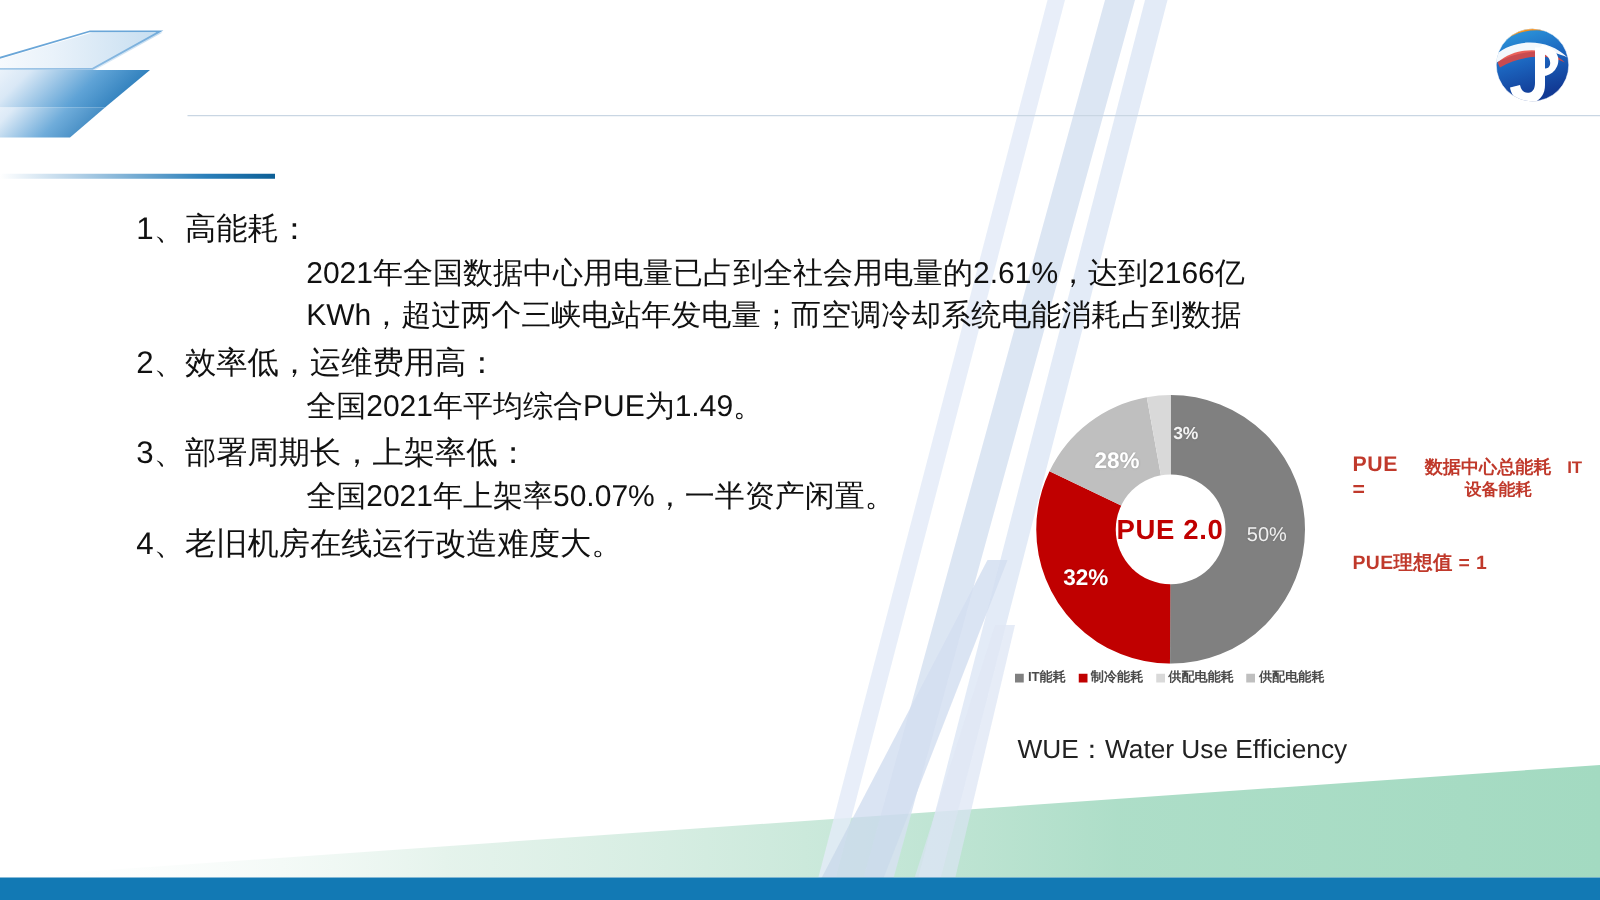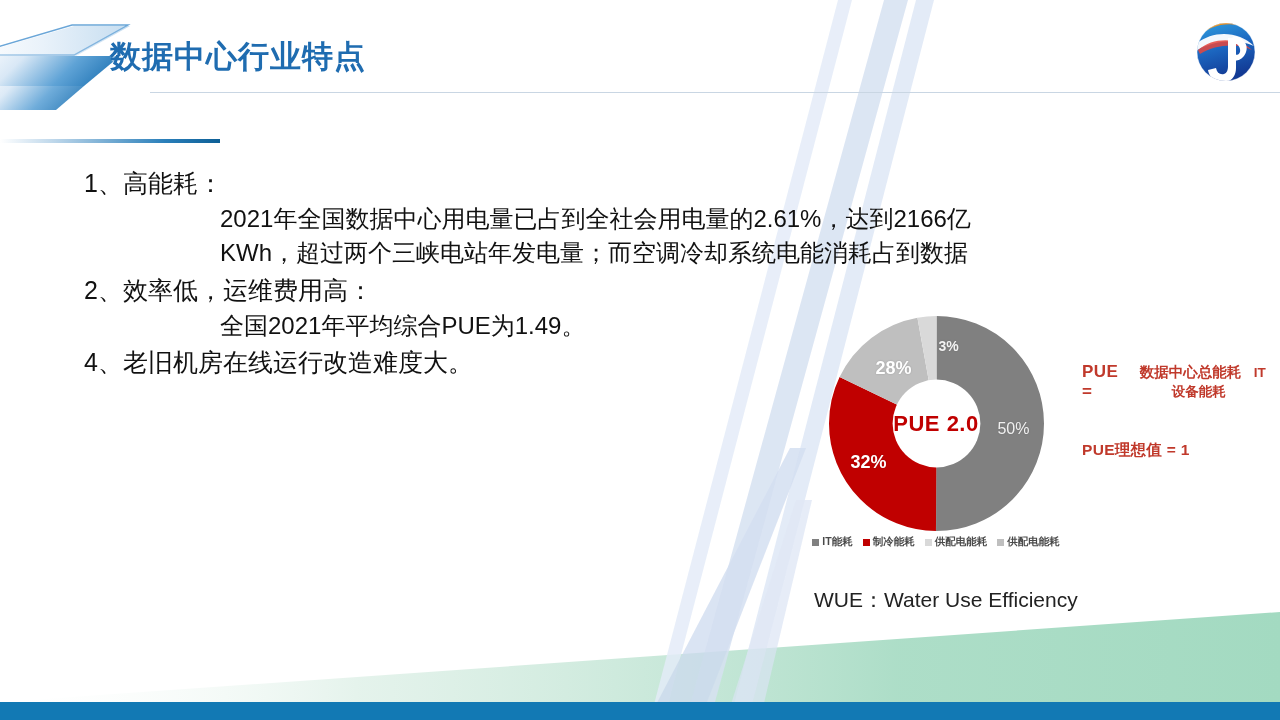--- a/index.html
+++ b/index.html
@@ -98,20 +98,21 @@
 
   
   .content {
     position: absolute;
     left: 84px;
     top: 166px;
     width: 1010px;
   }
   .item {
     margin-bottom: 2px;
+    margin-left: 25px;
   }
   .item-head {
     font-size: 25px;
     color: #111111;
     line-height: 1.42;
     white-space: nowrap;
   }
   .item-body {
     font-size: 24px;
     color: #111111;
@@ -291,21 +292,20 @@
         </linearGradient>
       </defs>
       <polygon points="-30,55 72,25 128,25 74,55" fill="none" stroke="#6aa6d8" stroke-width="1.4"></polygon>
       <polygon points="-30,56 74,26 130,26 76,56" fill="url(#bandGrad2)" opacity="0.45"></polygon>
       <polygon points="-30,56 120,56 84,86 -30,86" fill="url(#bandGrad)"></polygon>
       <polygon points="-30,86 84,86 56,110 -30,110" fill="url(#bandGrad)" opacity="0.9"></polygon>
     </svg>
 
     <div class="header-hairline"></div>
 
-    <div class="title">数据中心行业特点</div>
 
     <div class="accent-rule"></div>
 
     <svg class="logo" viewBox="0 0 72 72">
       <defs>
         <linearGradient id="logoBlue" x1="0" y1="0" x2="0.3" y2="1">
           <stop offset="0%" stop-color="#2f9fe0"></stop>
           <stop offset="55%" stop-color="#1b63bd"></stop>
           <stop offset="100%" stop-color="#123a94"></stop>
         </linearGradient>
@@ -340,20 +340,26 @@
       </div>
     </div>
 
     <div class="item">
       <div class="item-head">2、效率低，运维费用高：</div>
       <div class="item-body">
         <p><span>全国2021年平均综合PUE为1.49。</span></p>
       </div>
     </div>
 
+    <div class="item">
+      <div class="item-head">3、部署周期长，上架率低：</div>
+      <div class="item-body">
+        <p><span>全国2021年上架率50.07%，一半资产闲置。</span></p>
+      </div>
+    </div>
 
     <div class="item">
       <div class="item-head">4、老旧机房在线运行改造难度大。</div>
     </div>
   </div>
 
   <div class="chart-block">
     <div class="donut-wrap">
       <svg class="donut-svg" width="235" height="215" viewBox="0 0 120 120">
 

